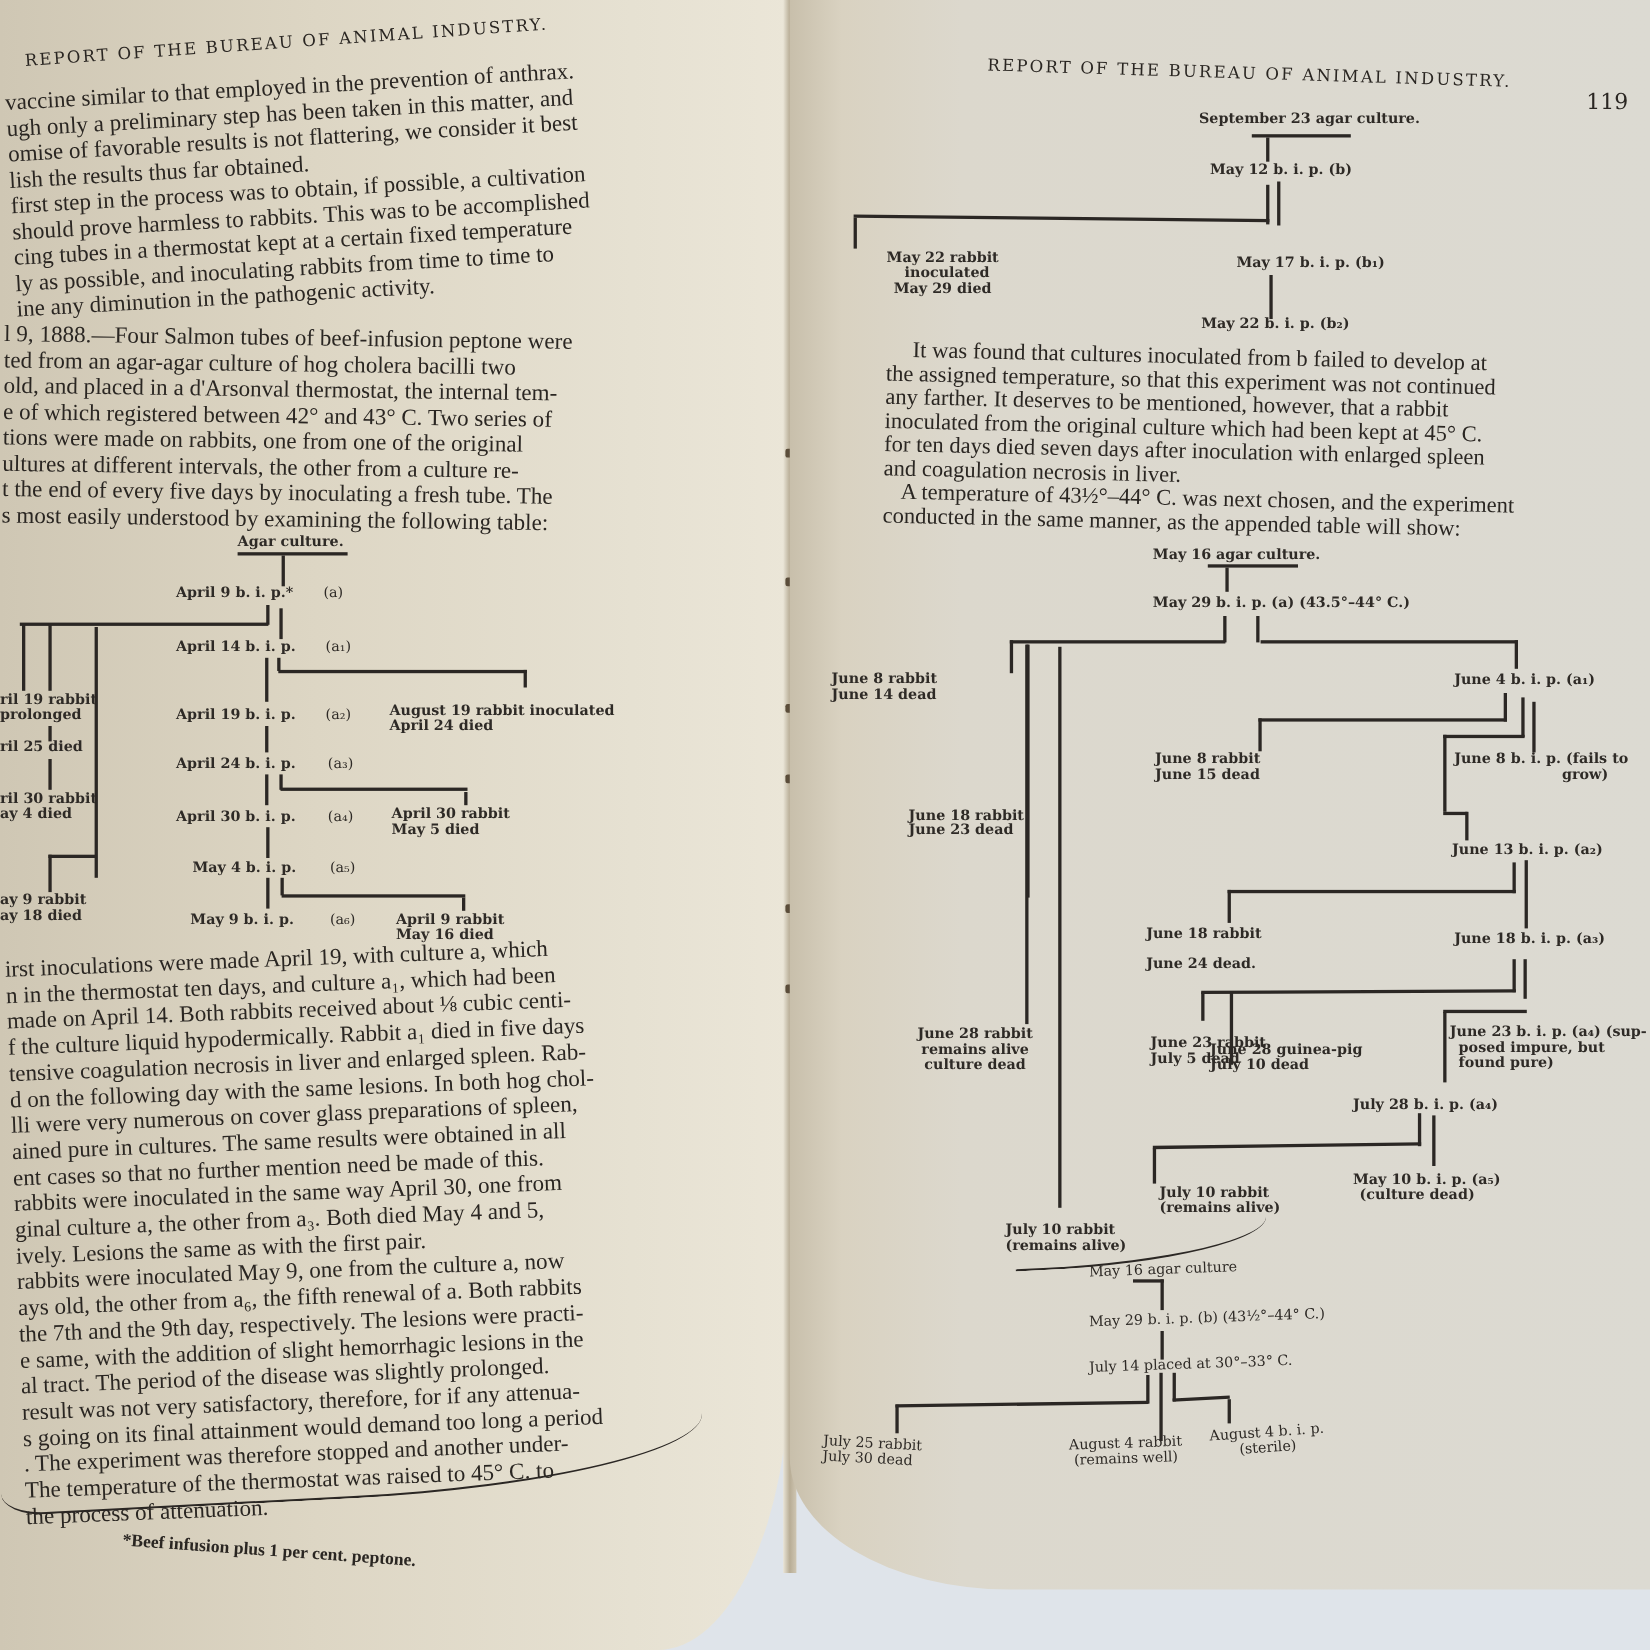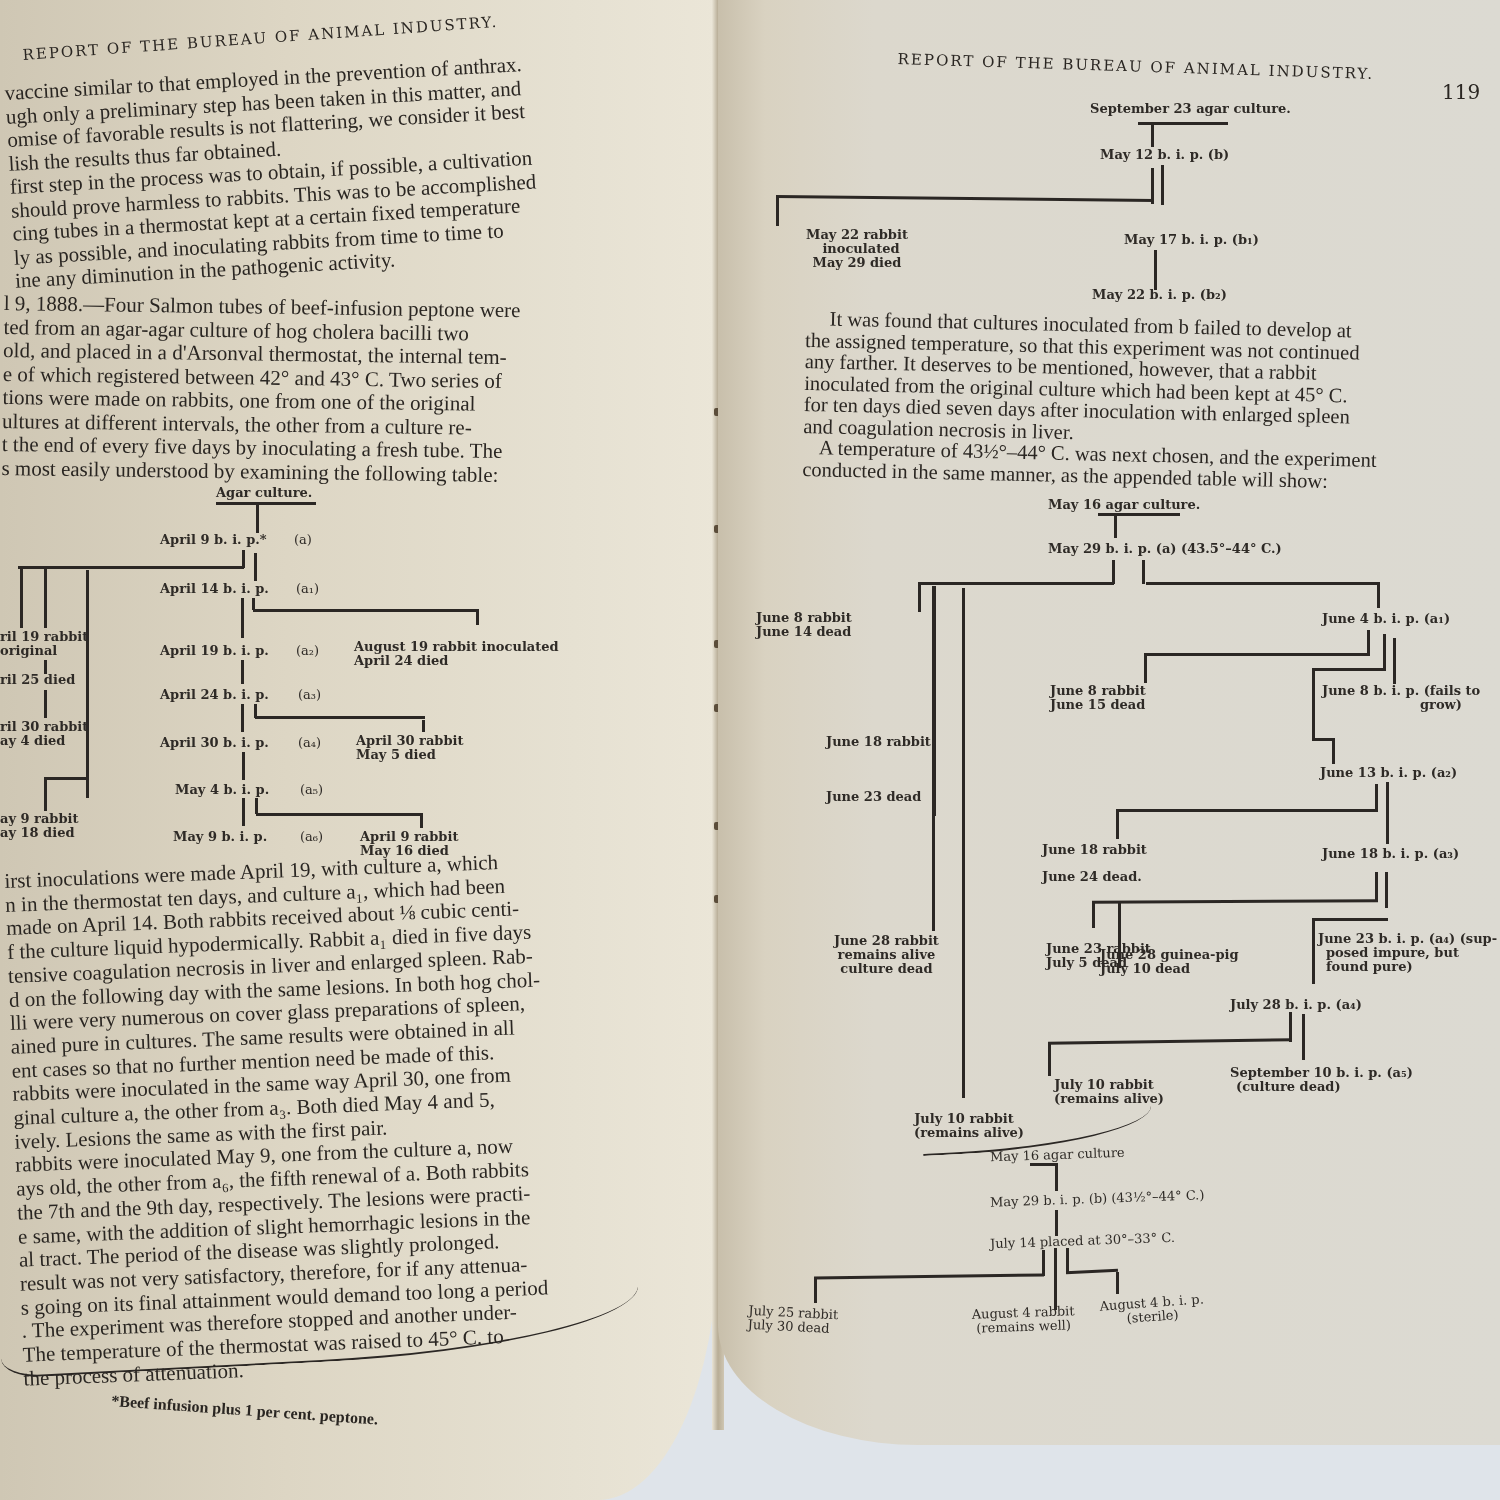--- a/index.html
+++ b/index.html
@@ -125,21 +125,21 @@
     <div class="vline" style="left:20px; top:568px; height:60px;"></div>
     <div class="vline" style="left:44px; top:568px; height:60px;"></div>
     <div class="vline" style="left:86px; top:570px; height:228px;"></div>
     <div class="vline" style="left:44px; top:660px; height:14px;"></div>
     <div class="vline" style="left:44px; top:690px; height:28px;"></div>
     <div class="hline" style="left:44px; top:777px; width:44px;"></div>
     <div class="vline" style="left:44px; top:777px; height:34px;"></div>
 
     <div class="diagram-label" style="left:0px; top:630px;">
       <div>ril 19 rabbit</div>
-      <div>original</div>
+      <div>prolonged</div>
     </div>
     <div class="diagram-label" style="left:0px; top:673px;">ril 25 died</div>
     <div class="diagram-label" style="left:0px; top:720px;">
       <div>ril 30 rabbit</div>
       <div>ay  4 died</div>
     </div>
     <div class="diagram-label" style="left:0px; top:812px;">
       <div>ay 9 rabbit</div>
       <div>ay 18 died</div>
     </div>
@@ -252,21 +252,21 @@
     <div class="vline" style="left:244px; top:588px; height:510px;"></div>
 
     <div class="hline" style="left:428px; top:582px; width:234px;"></div>
     <div class="vline" style="left:659px; top:582px; height:26px;"></div>
 
     <div class="diagram-label" style="left:38px; top:611px;">
       <div>June  8 rabbit</div>
       <div>June 14 dead</div>
     </div>
     <div class="diagram-label" style="left:108px; top:735px;">June 18 rabbit</div>
-    <div class="diagram-label" style="left:108px; top:790px;">June 23 dead</div>
+    <div class="diagram-label" style="left:108px; top:748px;">June 23 dead</div>
     <div class="diagram-label" style="left:116px; top:934px; text-align:center;">
       <div>June 28 rabbit</div>
       <div>remains alive</div>
       <div>culture dead</div>
     </div>
     <div class="diagram-label" style="left:186px; top:1112px; text-align:center;">
       <div>July 10 rabbit</div>
       <div style="padding-left:10px;">(remains alive)</div>
     </div>
 
@@ -325,21 +325,21 @@
     <div class="vline" style="left:571px; top:1012px; height:30px;"></div>
     <div class="vline" style="left:584px; top:1014px; height:46px;"></div>
     <div class="hline" style="left:330px; top:1040px; width:244px; transform:rotate(-0.8deg);"></div>
     <div class="vline" style="left:330px; top:1044px; height:32px;"></div>
 
     <div class="diagram-label" style="left:326px; top:1078px; text-align:center;">
       <div>July 10 rabbit</div>
       <div style="padding-left:10px;">(remains alive)</div>
     </div>
     <div class="diagram-label" style="left:512px; top:1066px;">
-      <div>September 10 b. i. p. (a₅)</div>
+      <div>May 10 b. i. p. (a₅)</div>
       <div style="padding-left:6px;">(culture dead)</div>
     </div>
   </div>
 
   <div class="rule-curve" style="left:204px; top:1110px; width:230px; height:38px; border-radius:0 0 200px 0 / 0 0 38px 0; transform:rotate(-3deg);"></div>
 
   <div>
     <div class="diagram-label light" style="left:272px; top:1148px; transform:rotate(-2deg);">May 16 agar culture</div>
     <div class="underline-bar" style="left:312px; top:1163px; width:28px;"></div>
     <div class="vline" style="left:337px; top:1163px; height:28px;"></div>

